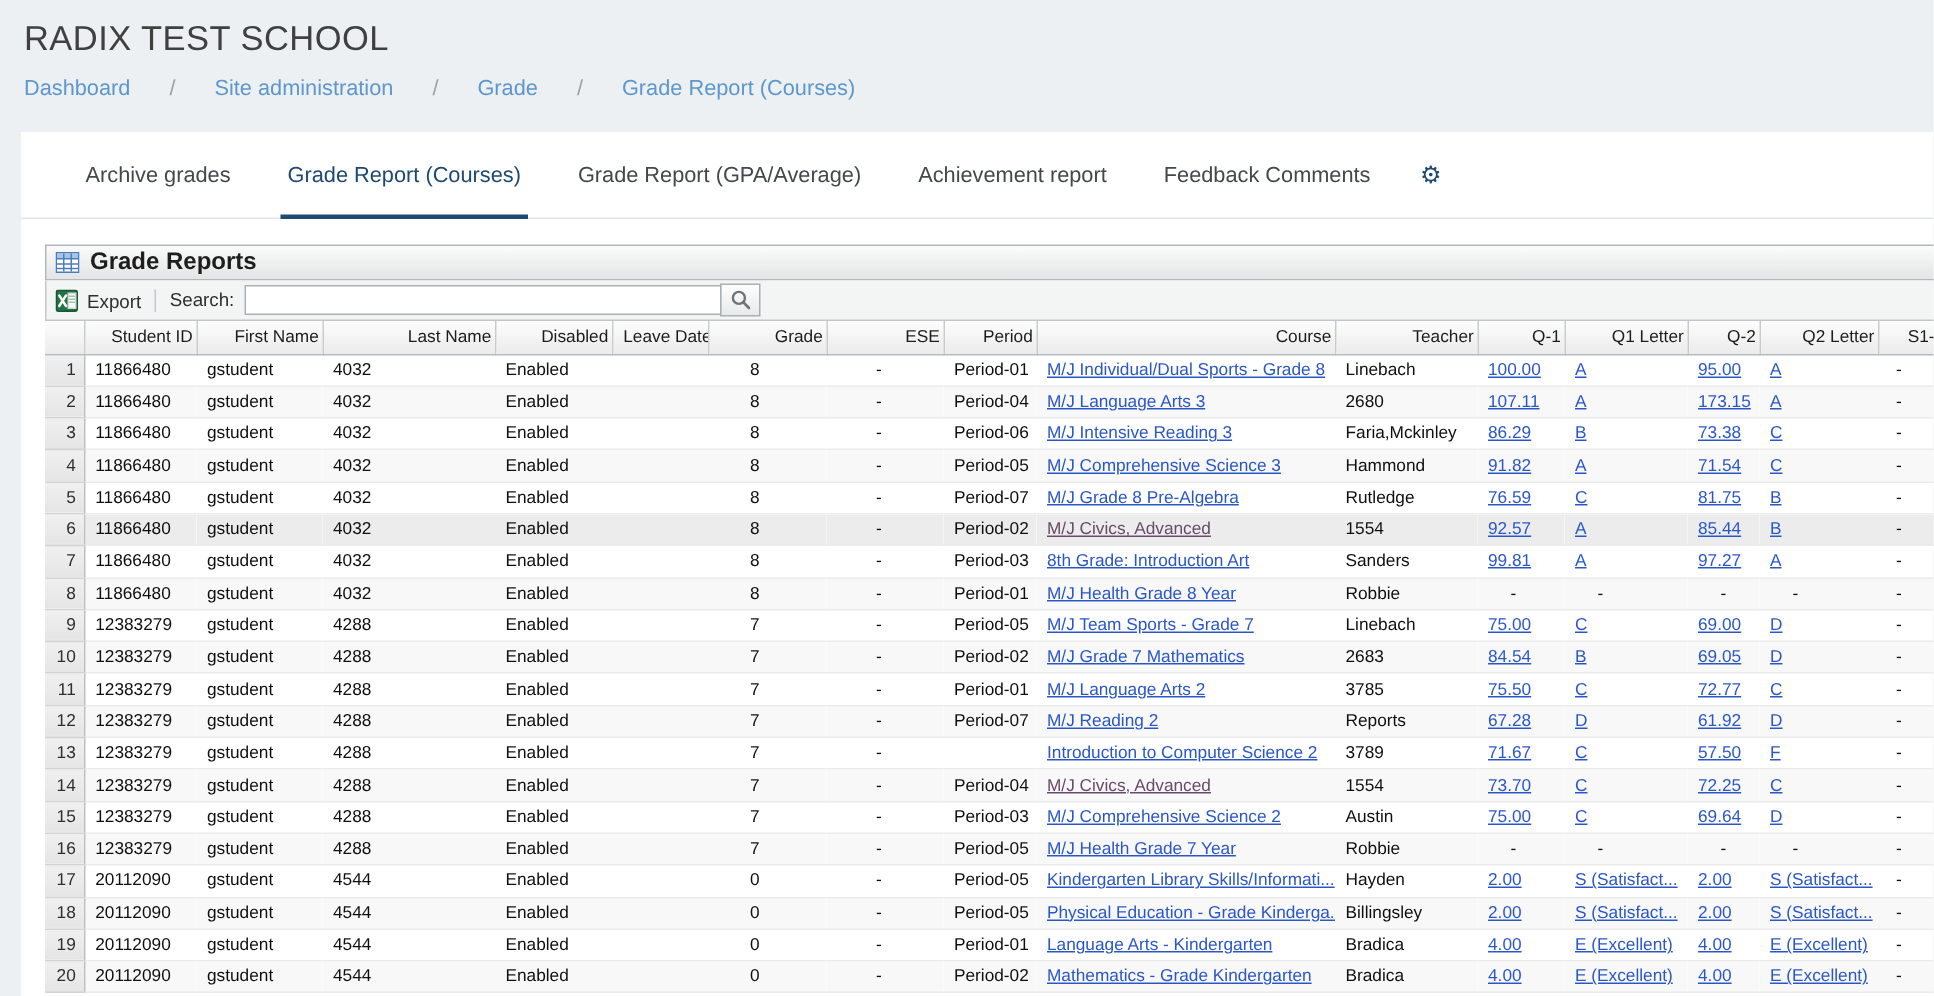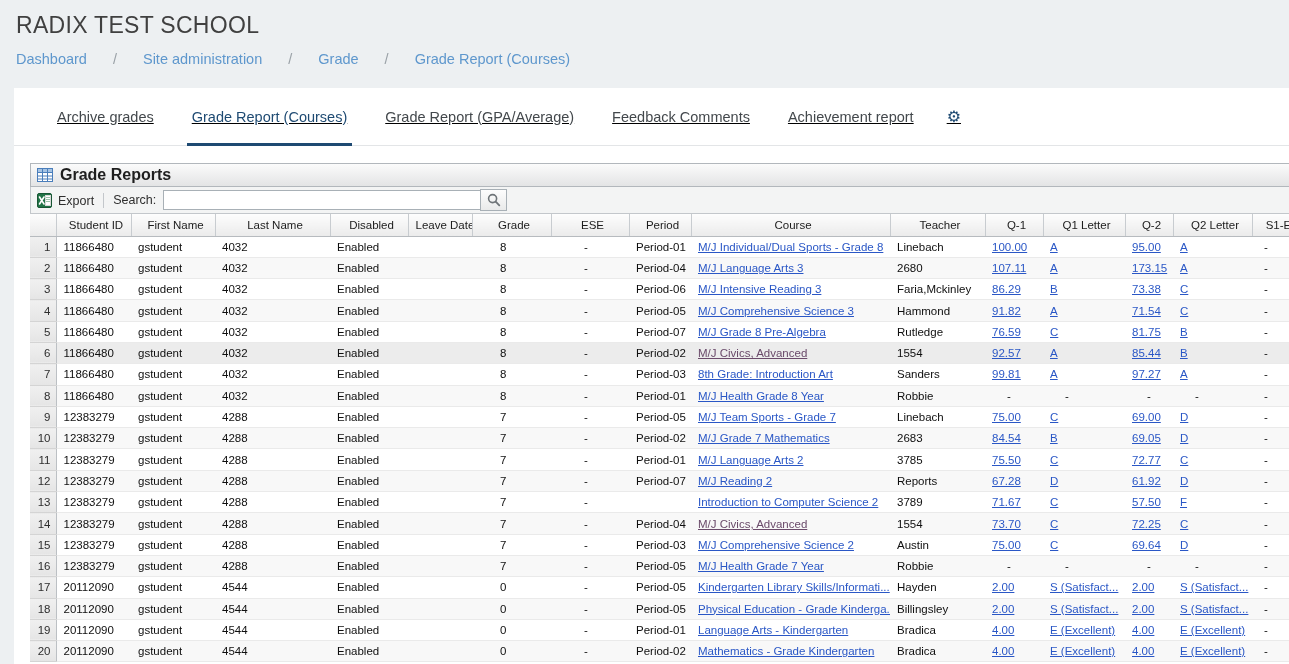--- a/index.html
+++ b/index.html
@@ -10,21 +10,21 @@
   .top-header { padding:12px 0 0 16px; }
   .school-title { font-size:23px; font-weight:500; color:#404040; letter-spacing:.3px; }
   .breadcrumb { margin-top:12px; font-size:14.5px; display:flex; gap:26px; }
   .breadcrumb a { color:var(--bc-blue); text-decoration:none; cursor:pointer; }
   .breadcrumb .bc-sep { color:#9aa1a7; }
 
   
   .card { position:absolute; top:88px; left:14px; right:0; bottom:0; background:#ffffff; }
 
   
-  .tabs { display:flex; align-items:stretch; height:58px; padding-left:24px; border-bottom:1px solid #e3e5e7;text-decoration:underline; }
+  .tabs { display:flex; align-items:stretch; height:58px; padding-left:24px; border-bottom:1px solid #e3e5e7; }
   .tab { position:relative; display:flex; align-items:center; padding:0 19px; font-size:14.5px; color:#43484c; cursor:pointer; white-space:nowrap; }
   .tab.active { color:var(--navy); }
   .tab.active::after { content:""; position:absolute; left:14px; right:14px; bottom:-1px; height:3px; background:var(--navy); }
   .tab-gear { display:flex; align-items:center; padding:0 14px; cursor:pointer; color:var(--navy); font-size:16px; }
 
   
   .panel { position:absolute; top:75px; left:16px; width:1282px; }
   .panel-titlebar { height:24px; display:flex; align-items:center; gap:7px; padding-left:6px;
       background:linear-gradient(#fbfbfb,#e3e4e5); border:1px solid #b2b7bc; }
   .panel-title { font-size:16px; font-weight:bold; color:#1e1e1e; }
@@ -36,21 +36,21 @@
   .search-input { width:318px; height:20px; border:1px solid #a8b0b6; font-size:12px; padding:0 5px; outline:none; font-family:"Liberation Sans",sans-serif; }
   .search-btn { width:27px; height:22px; margin-left:-1px; border:1px solid #a8b0b6; background:linear-gradient(#fdfdfd,#e9eaea);
       display:flex; align-items:center; justify-content:center; cursor:pointer; }
 
   
   table { border-collapse:collapse; table-layout:fixed; width:1282px; font-size:11.5px; }
   col.c-num{width:26px} col.c-sid{width:75px} col.c-fn{width:84px} col.c-ln{width:115px}
   col.c-dis{width:78px} col.c-ld{width:64px} col.c-gr{width:79px} col.c-ese{width:78px}
   col.c-per{width:62px} col.c-crs{width:199px} col.c-tch{width:95px} col.c-q1{width:58px}
   col.c-q1l{width:82px} col.c-q2{width:48px} col.c-q2l{width:79px} col.c-s1{width:60px}
-  thead th { height:22px; text-align:center; font-weight:normal; color:#1c1c1c; padding:0 2px 0 7px;
+  thead th { height:22px; text-align:right; font-weight:normal; color:#1c1c1c; padding:0 2px 0 7px;
       background:linear-gradient(#fdfdfd,#ebebeb); border-right:1px solid #c8ccd0; border-bottom:1px solid #b7bbbf;
       white-space:nowrap; overflow:hidden; }
   tbody td { height:21.3px; padding:0 2px 0 7px; white-space:nowrap; overflow:hidden; color:#0f0f0f;
       border-bottom:1px solid #eaeaea; }
   tbody tr.stripe { background:#f8f8f8; }
   tbody tr.highlight { background:#ececec; }
   td.gutter { background:linear-gradient(#f0f0f0,#e5e5e5); border-right:1px solid #bcc0c4; border-bottom:1px solid #d4d4d4;
       text-align:right; padding:0 5px 0 0; color:#2e2e2e; }
   td[data-name="grade"] { padding-left:28px; }
   td[data-name="ese"]   { padding-left:33px; }
@@ -74,22 +74,22 @@
     <a data-name="breadcrumb-link-grade-report-courses">Grade Report (Courses)</a>
   </div>
 </div>
 
 <div class="card" data-name="content-card">
 
   <div class="tabs" data-name="tab-bar">
     <div class="tab" data-name="tab-archive-grades">Archive grades</div>
     <div class="tab active" data-name="tab-grade-report-courses">Grade Report (Courses)</div>
     <div class="tab" data-name="tab-grade-report-gpa-average">Grade Report (GPA/Average)</div>
+    <div class="tab" data-name="tab-achievement-report">Achievement report</div>
     <div class="tab" data-name="tab-feedback-comments">Feedback Comments</div>
-    <div class="tab" data-name="tab-achievement-report">Achievement report</div>
     <div class="tab-gear" data-name="gear-icon">⚙</div>
   </div>
 
   <div class="panel" data-name="grade-reports-panel">
 
     <div class="panel-titlebar" data-name="panel-titlebar">
       <svg width="16" height="14" viewBox="0 0 16 14" data-name="table-grid-icon">
         <rect x="0.5" y="0.5" width="15" height="13" fill="#ffffff" stroke="#4a7ebb"></rect>
         <rect x="1" y="1" width="14" height="3.5" fill="#a6c4e4"></rect>
         <line x1="0.5" y1="4.5" x2="15.5" y2="4.5" stroke="#4a7ebb"></line>

